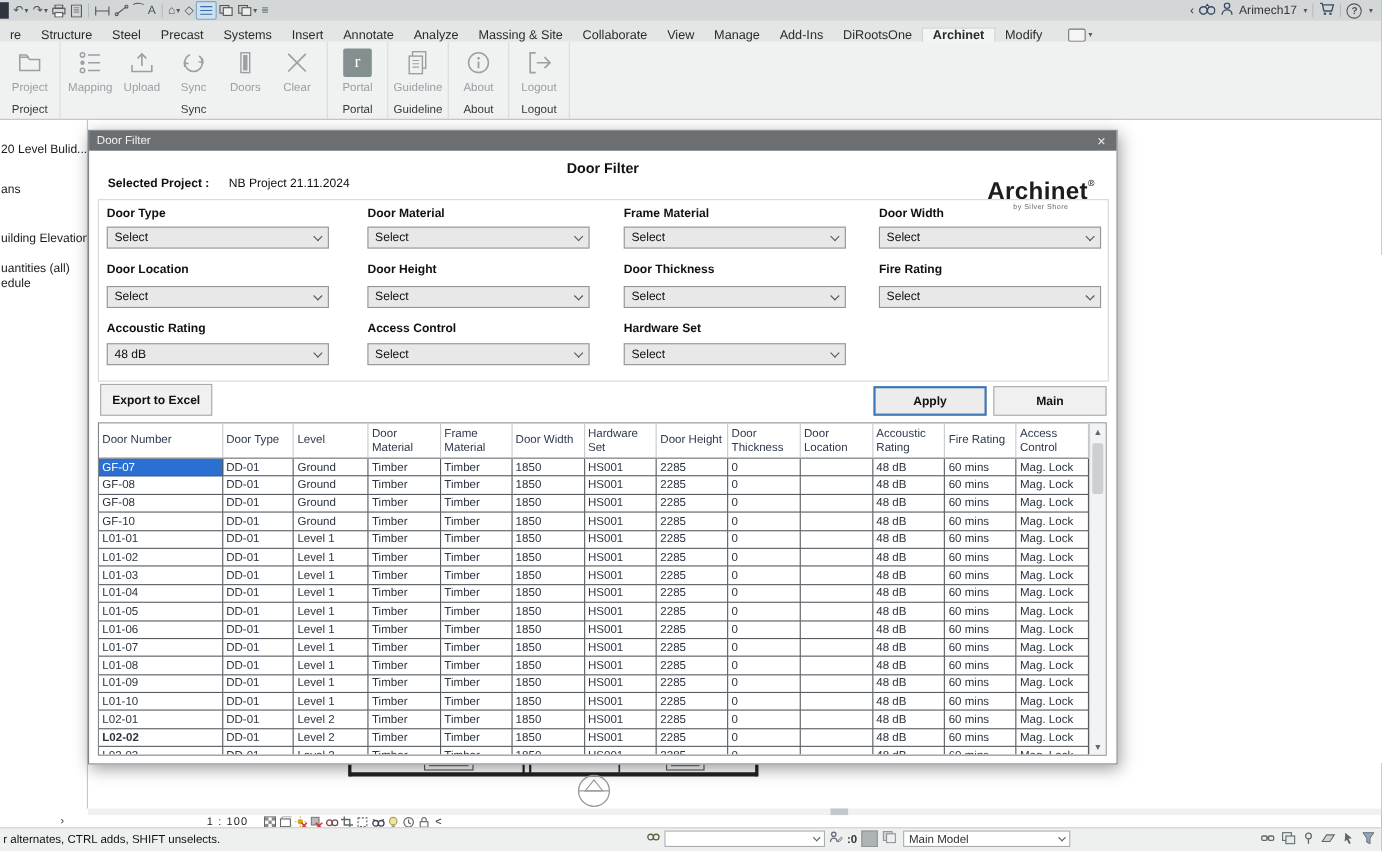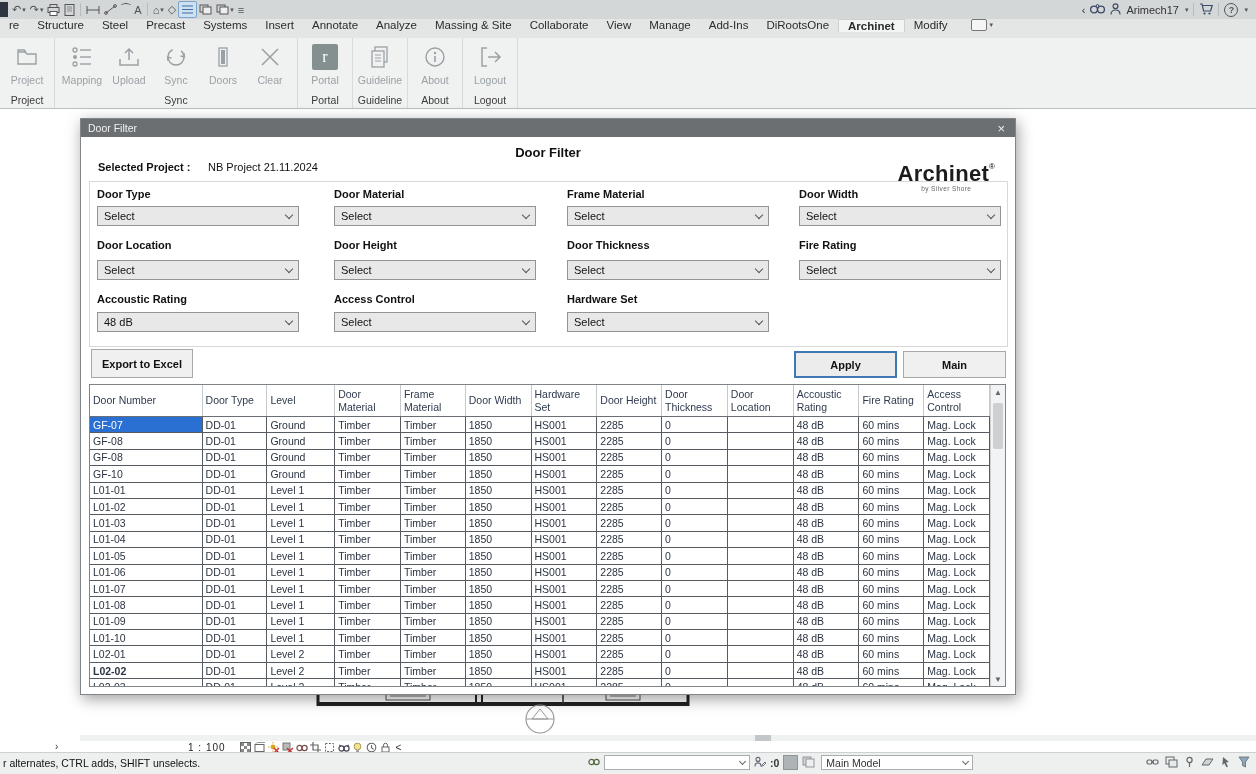--- a/index.html
+++ b/index.html
@@ -14,21 +14,21 @@
   .qat-item.active{background:#cfe0f0;border:1px solid #7aa4cc;border-radius:2px;}
   .qat-sep{width:1px;height:13px;background:#b6bbbd;margin:0 3px;}
   .caret{font-size:7px;color:#555;margin-left:1px;}
   .win-title{position:absolute;left:0;right:0;text-align:center;font-size:10.5px;color:#222;pointer-events:none;}
   .tb-right{margin-left:auto;display:flex;align-items:center;gap:5px;padding-right:8px;font-size:11px;color:#333;z-index:2;}
   .tb-sep{width:1px;height:13px;background:#b6bbbd;}
   .help-circle{width:12px;height:12px;border:1.3px solid #555;border-radius:50%;font-size:9px;font-weight:bold;
     display:flex;align-items:center;justify-content:center;color:#555;}
   
   .tabbar{position:absolute;top:19px;left:0;width:100%;height:19px;background:#e4e6e6;
-    display:flex;align-items:flex-start;font-size:11.5px;color:#2b2b2b;}
+    display:flex;align-items:flex-end;font-size:11.5px;color:#2b2b2b;}
   .tab{display:flex;align-items:center;padding:0 9px;cursor:default;white-space:nowrap;}
   .tab.active{background:#f3f4f4;border:1px solid #cdd1d2;border-bottom:none;font-weight:bold;}
   .tab-panel-toggle{display:flex;align-items:center;gap:2px;margin-left:14px;color:#555;}
   .tab-panel-toggle .box{width:14px;height:10px;border:1px solid #777;border-radius:2px;background:#f5f5f5;}
   
   .ribbon{position:absolute;top:38px;left:0;width:100%;height:70px;background:#f0f1f1;
     border-bottom:1px solid #b9bec0;display:flex;}
   .panel{display:flex;flex-direction:column;border-right:1px solid #d9dbdb;}
   .panel-buttons{flex:1;display:flex;align-items:flex-start;justify-content:center;padding:3px 5px 0 5px;gap:3px;}
   .rbtn{width:44px;display:flex;flex-direction:column;align-items:center;gap:3px;padding-top:2px;
@@ -340,20 +340,27 @@
                 <path d="M11 13 h11 M18 8 l5 5 -5 5" stroke="#9aa1a5" stroke-width="1.5"></path>
               </svg>
             </div>
             <div>Logout</div>
           </div>
         </div>
         <div class="panel-label">Logout</div>
       </div>
     </div>
 
+  <div class="browser" id="browser">
+      <div class="browser-item" style="top: 21px;">20 Level Bulid...</div>
+      <div class="browser-item" style="top: 57px;">ans</div>
+      <div class="browser-item" style="top: 102px;">uilding Elevation</div>
+      <div class="browser-item" style="top: 129px;">uantities (all)</div>
+      <div class="browser-item" style="top: 143px;">edule</div>
+    </div>
 
   <div class="canvas">
     <svg width="420" height="50" style="position:absolute;left:228px;top:576px;" viewBox="0 0 420 50">
       <line x1="10" y1="4" x2="380" y2="4" stroke="#3a3a3a" stroke-width="1.5"></line>
       <line x1="10" y1="19" x2="380" y2="19" stroke="#222" stroke-width="4"></line>
       <line x1="10" y1="4" x2="10" y2="21" stroke="#222" stroke-width="3"></line>
       <line x1="380" y1="4" x2="380" y2="21" stroke="#222" stroke-width="3"></line>
       <rect x="78" y="7" width="44" height="8" fill="#fff" stroke="#555" stroke-width="1"></rect>
       <line x1="82" y1="11" x2="118" y2="11" stroke="#777" stroke-width="1"></line>
       <line x1="168" y1="3" x2="168" y2="20" stroke="#222" stroke-width="2"></line>

